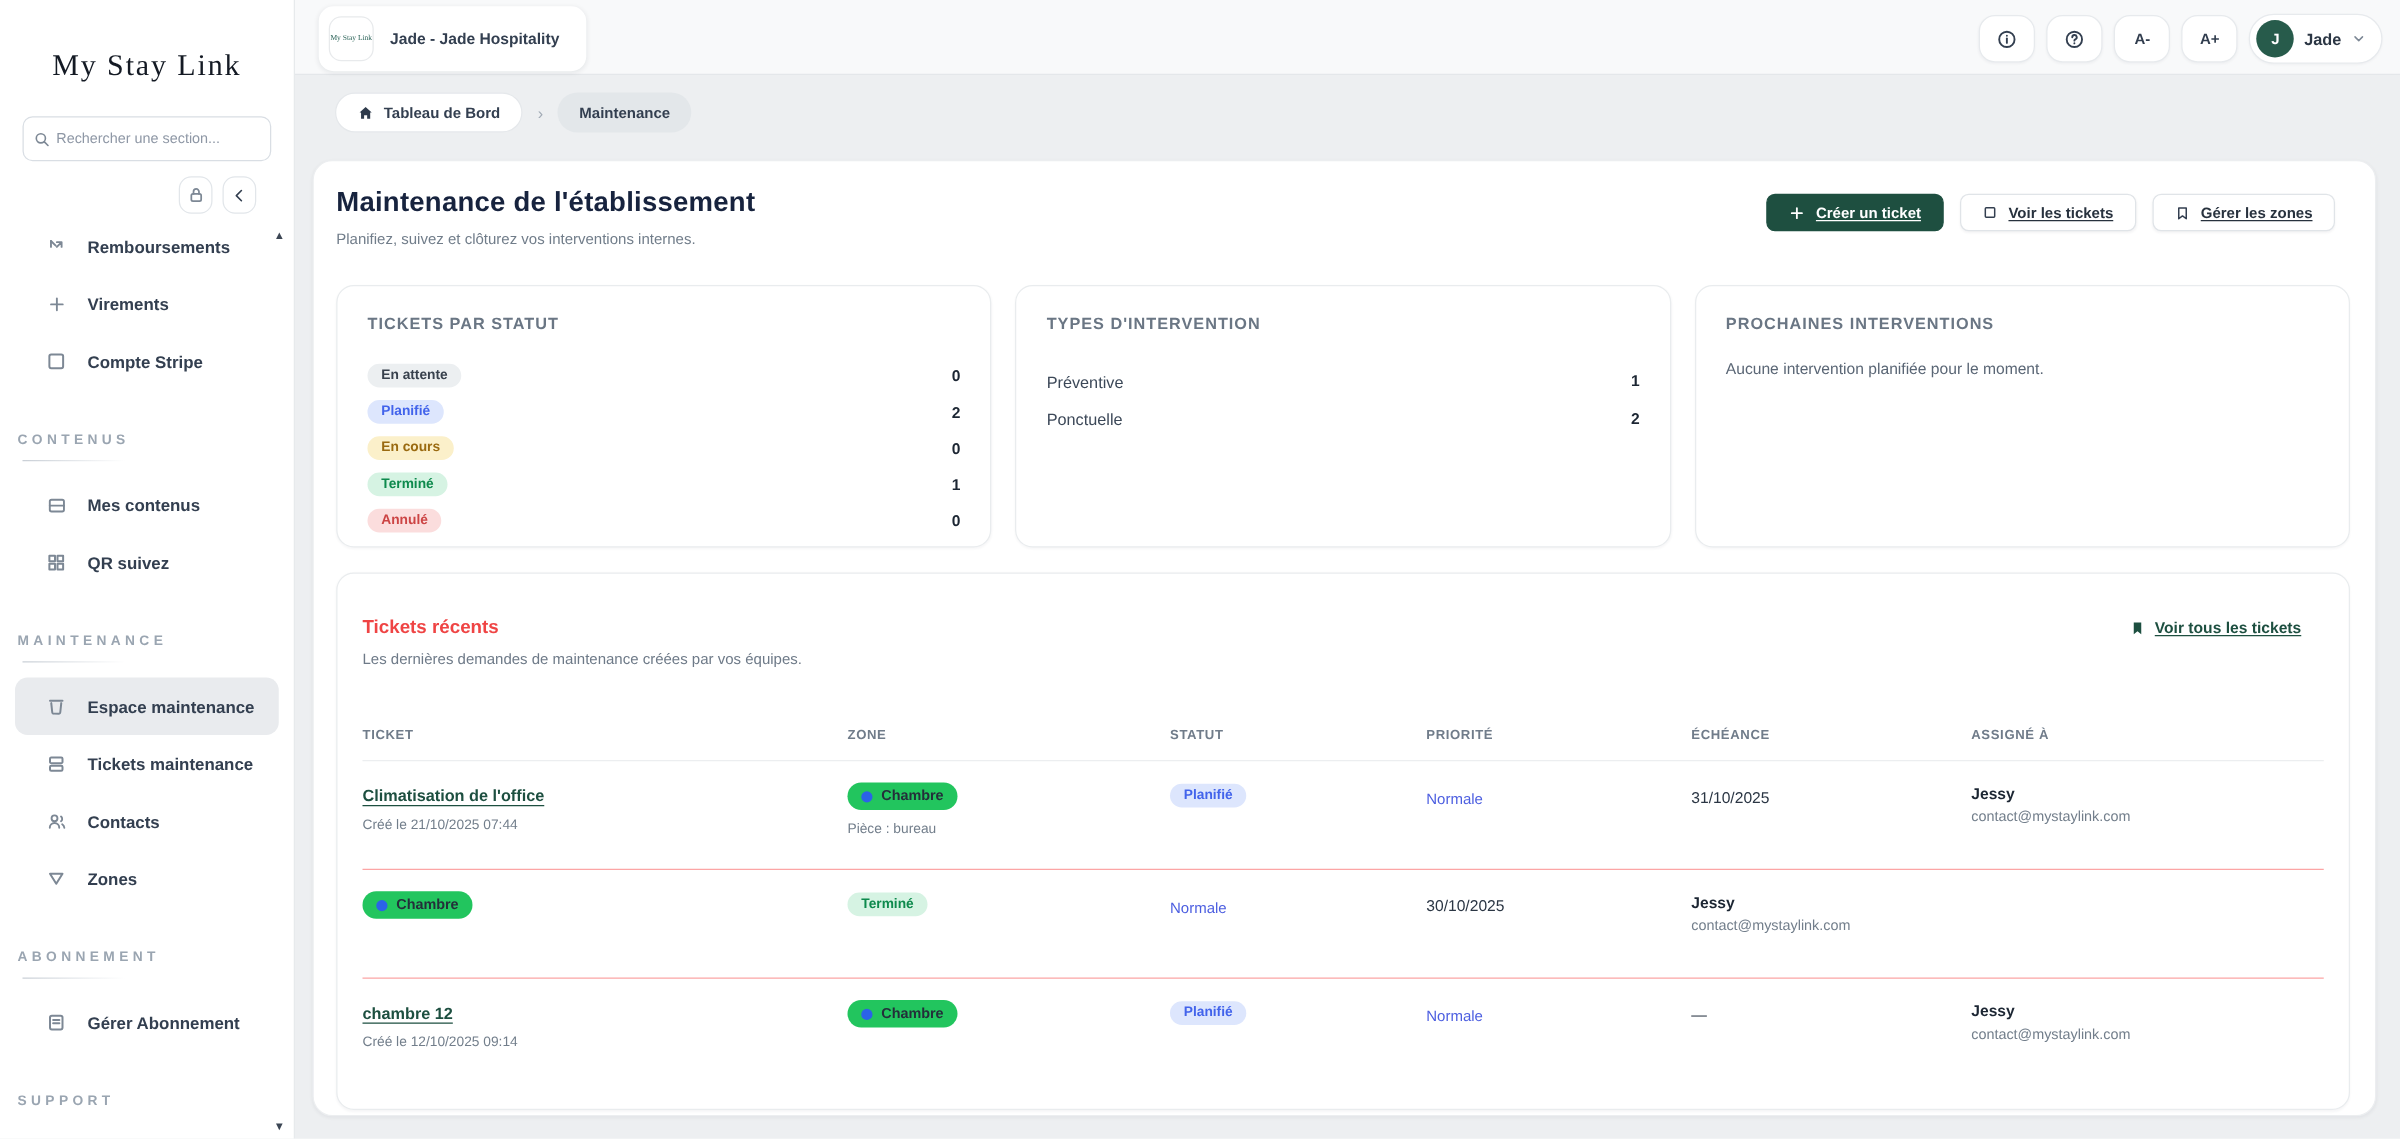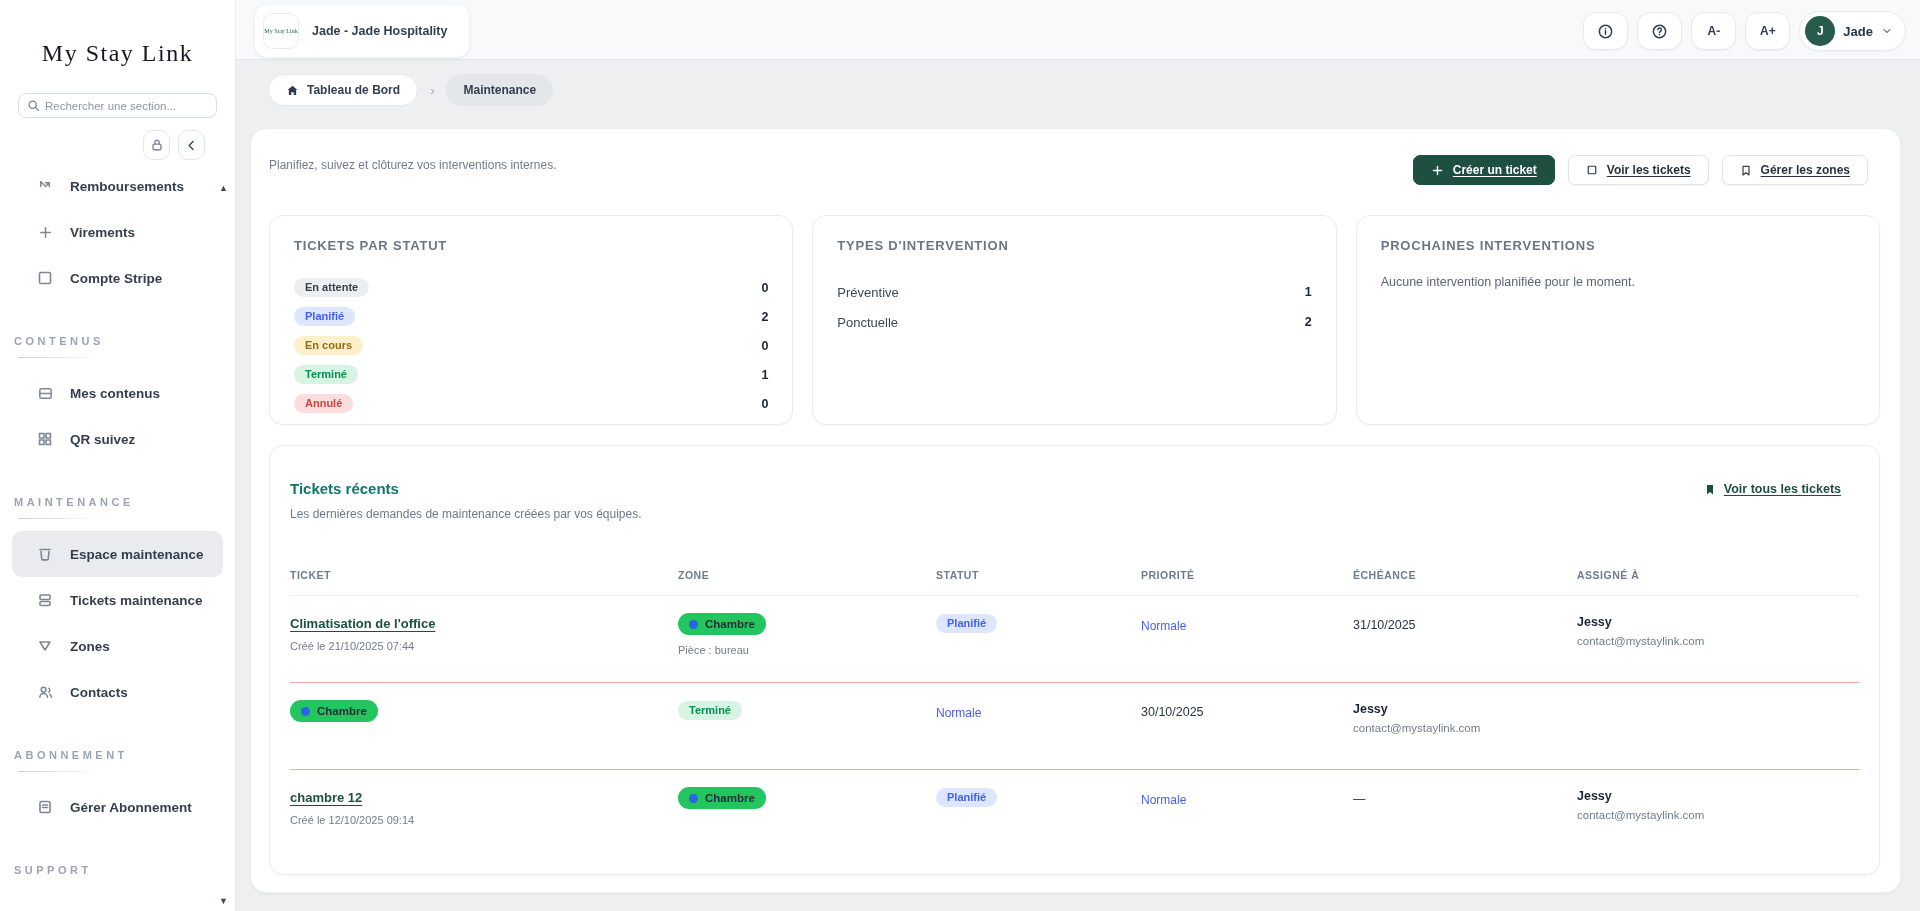--- a/index.html
+++ b/index.html
@@ -15,21 +15,21 @@
   .sidebar {
     position:relative; width:236px; height:911px; background:#ffffff;
     border-right:1px solid #e7eaec; flex:0 0 236px;
   }
   .logo {
     font-family:"Liberation Serif", serif;
     font-size:24px; letter-spacing:1.5px; color:#141a24;
     text-align:center; padding-top:40px; font-weight:500;
   }
   .search-wrap {
-    margin:26px 18px 0 18px; height:25px;
+    margin:26px 18px 0 18px; height:36px;
     border:1px solid #d9dee4; border-radius:8px; background:#fff;
     display:flex; align-items:center; padding:0 8px; gap:5px;
   }
   .search-wrap svg { flex:0 0 auto; }
   .search-wrap input {
     border:none; outline:none; width:100%;
     font-family:"Liberation Sans", sans-serif;
     font-size:11.5px; color:#3a4656; background:transparent;
   }
   .search-wrap input::placeholder { color:#8e97a5; }
@@ -169,21 +169,21 @@
     font-size:13px; color:#3c4858; }
   .empty-text { margin-top:22px; font-size:12.5px; color:#5a6675; }
 
   
   .tickets-card {
     margin-top:20px; height:430px; background:#fff; border:1px solid #e9ecee;
     border-radius:14px; box-shadow:0 1px 2px rgba(16,24,40,.04);
     padding:34px 20px 0 20px;
   }
   .tickets-head { display:flex; justify-content:space-between; align-items:flex-start; }
-  .tickets-title { font-size:15px; font-weight:700; color:#0f766e; }
+  .tickets-title { font-size:15px; font-weight:700; color:#ef4444; }
   .tickets-subtitle { margin-top:10px; font-size:12px; color:#6e7a88; }
   .view-all {
     display:flex; align-items:center; gap:8px; margin-right:18px; margin-top:2px;
     font-size:12.5px; font-weight:600; color:#1d4f40; cursor:pointer;
   }
   .view-all span { text-decoration:underline; text-underline-offset:2px; }
 
   .tix-table { margin-top:48px; }
   .tix-grid { display:grid; grid-template-columns:388px 258px 205px 212px 224px 1fr; }
   .thead .tcell {
@@ -317,36 +317,36 @@
         <span class="nicon">
           <svg class="ic" width="16" height="16" viewBox="0 0 16 16">
               <rect x="3" y="3" width="10" height="4.5" rx="1"></rect>
               <rect x="3" y="9.5" width="10" height="4" rx="1"></rect>
             </svg>
         </span>
         <span>Tickets maintenance</span>
       </div>
       <div class="nav-item">
         <span class="nicon">
-          <svg class="ic" width="16" height="16" viewBox="0 0 16 16">
-              <polygon points="3,4 13,4 8,12"></polygon>
-            </svg>
-        </span>
-        <span>Zones</span>
-      </div>
-      <div class="nav-item">
-        <span class="nicon">
           <svg class="ic" width="17" height="17" viewBox="0 0 18 18">
               <circle cx="7" cy="6" r="2.5"></circle>
               <path d="M3 14 a4 4 0 0 1 8 0"></path>
               <path d="M12.5 4.5 a2.5 2.5 0 0 1 0 4"></path>
               <path d="M13.5 11 a4 4 0 0 1 1.8 3"></path>
             </svg>
         </span>
         <span>Contacts</span>
+      </div>
+      <div class="nav-item">
+        <span class="nicon">
+          <svg class="ic" width="16" height="16" viewBox="0 0 16 16">
+              <polygon points="3,4 13,4 8,12"></polygon>
+            </svg>
+        </span>
+        <span>Zones</span>
       </div>
     </div>
   </div>
 
   <div class="nav-section">
     <div class="section-title">ABONNEMENT</div>
     <div class="section-line"></div>
     <div class="section-items">
       <div class="nav-item">
         <span class="nicon">
@@ -411,20 +411,21 @@
       <span>Tableau de Bord</span>
     </div>
     <div class="crumb-sep">›</div>
     <div class="crumb-current">Maintenance</div>
   </div>
 
   <div class="panel">
 
     <div class="title-row">
       <div>
+        <div class="page-title">Maintenance de l'établissement</div>
         <div class="page-subtitle">Planifiez, suivez et clôturez vos interventions internes.</div>
       </div>
       <div class="action-btns">
         <div class="btn btn-primary">
           <svg width="13" height="13" viewBox="0 0 16 16" stroke="#fff" stroke-width="1.8" fill="none" stroke-linecap="round">
               <line x1="8" y1="3" x2="8" y2="13"></line>
               <line x1="3" y1="8" x2="13" y2="8"></line>
             </svg>
           <span>Créer un ticket</span>
         </div>

